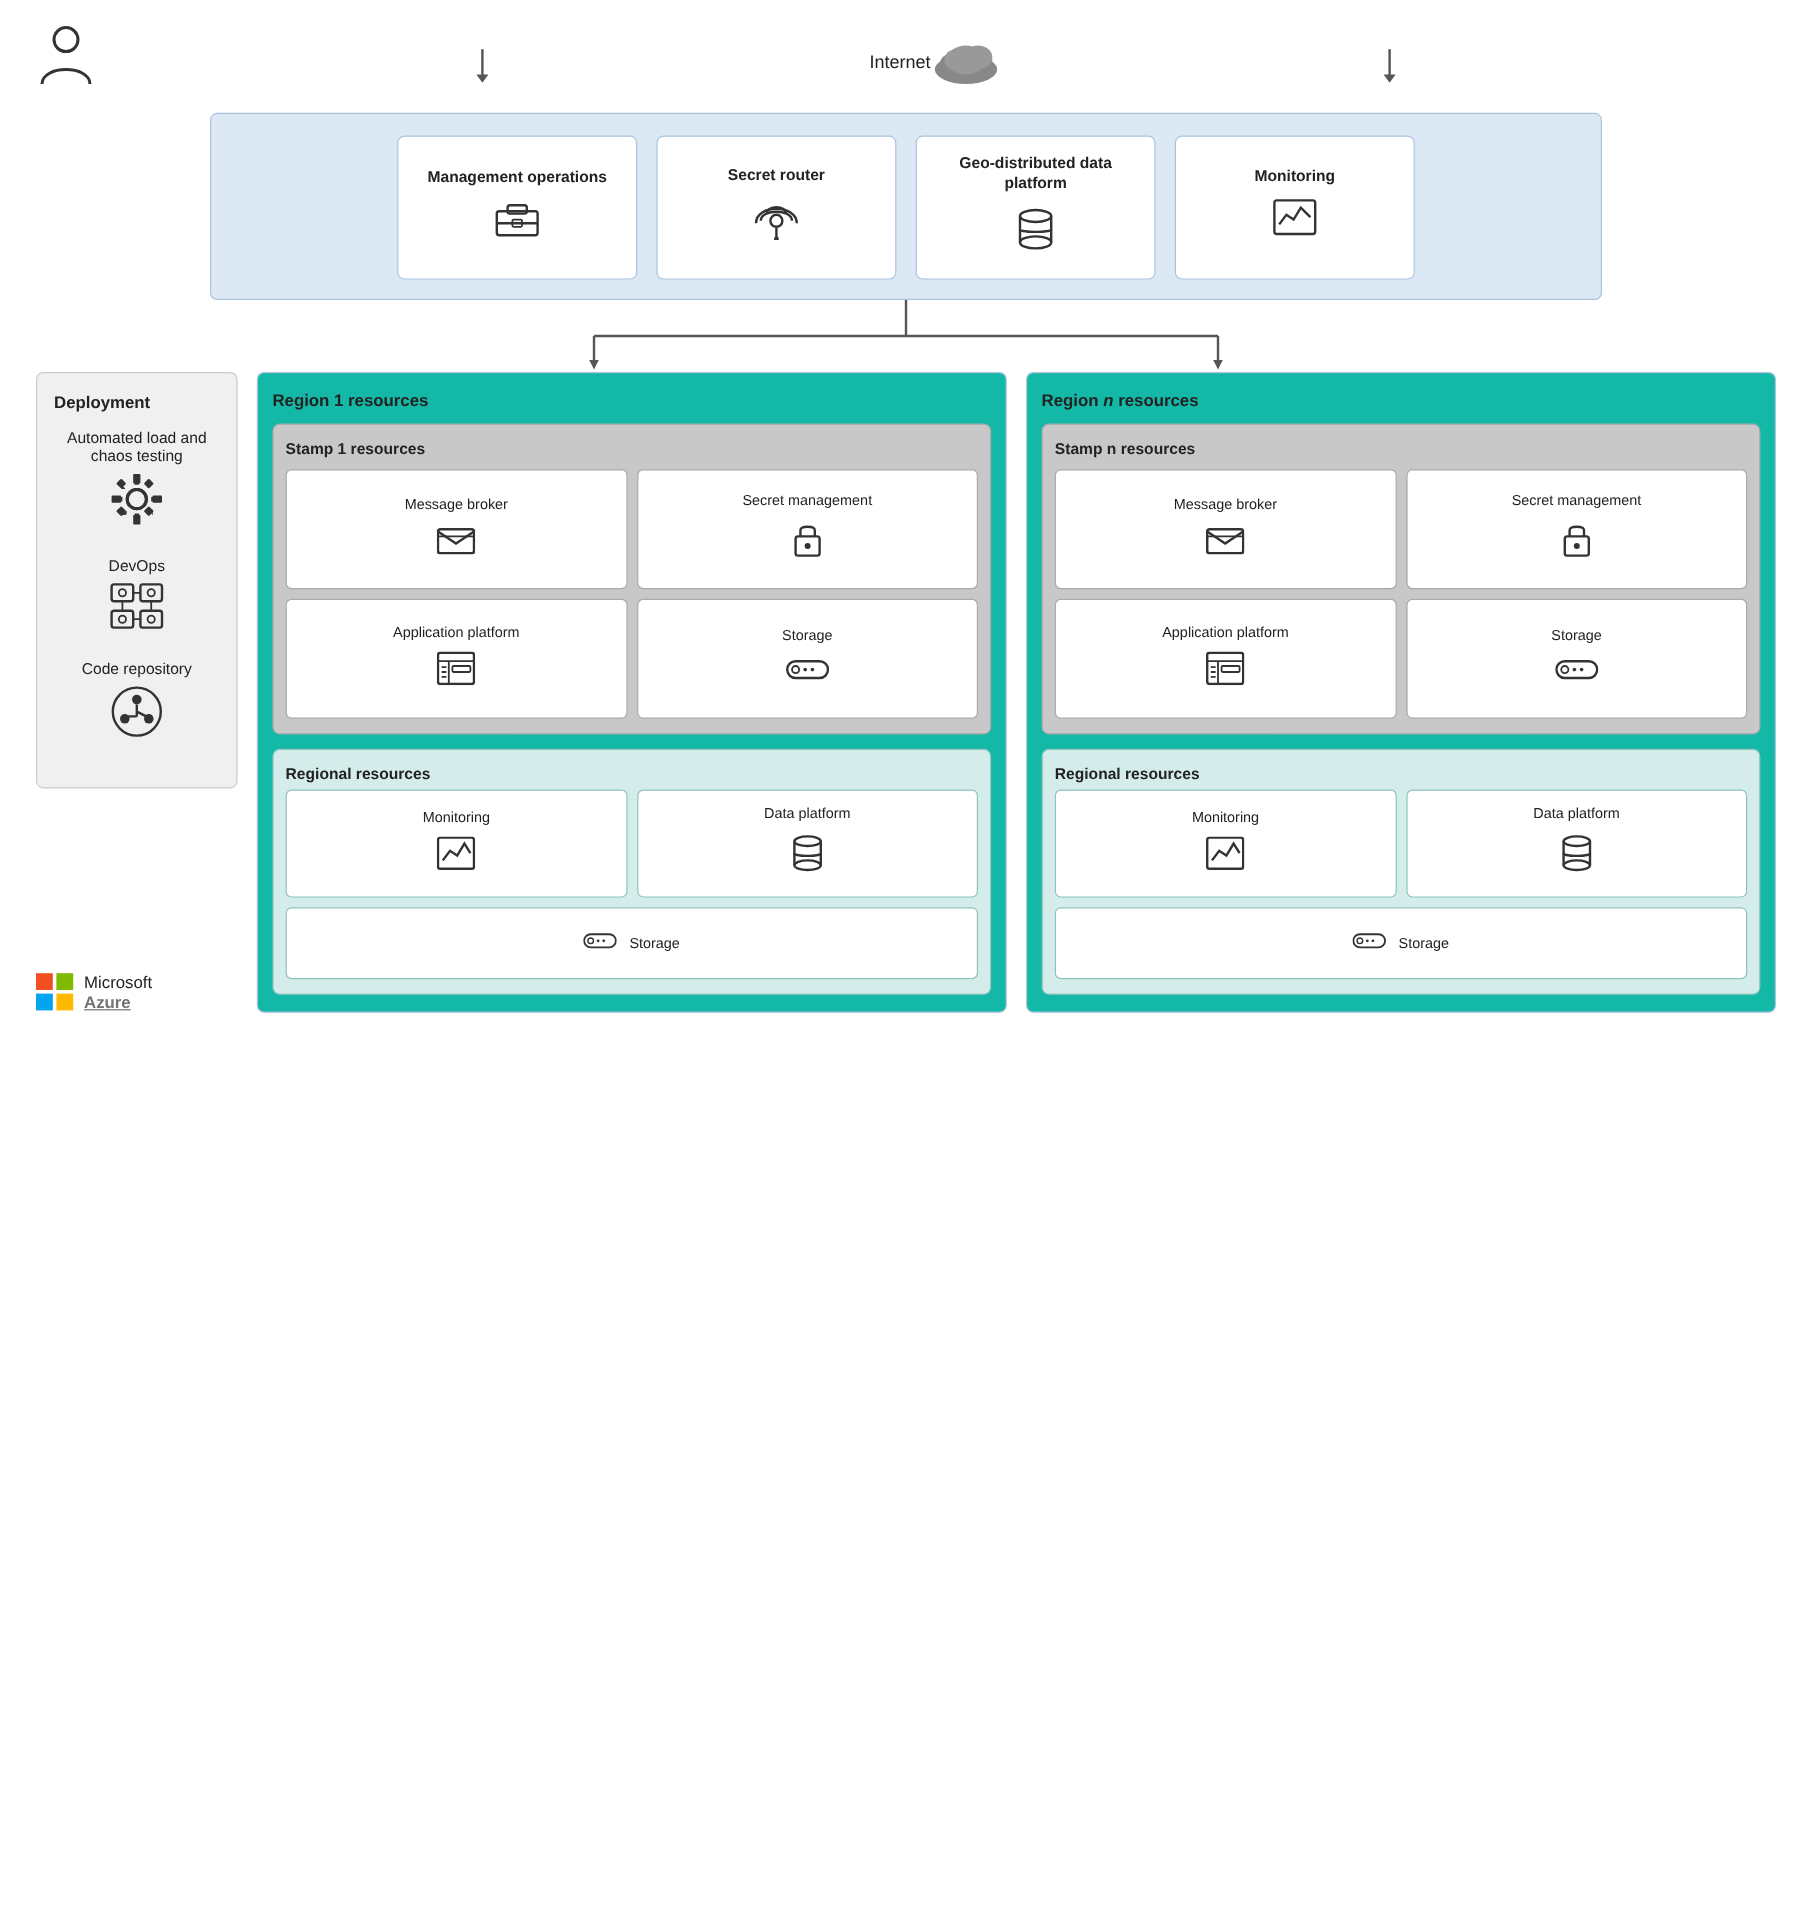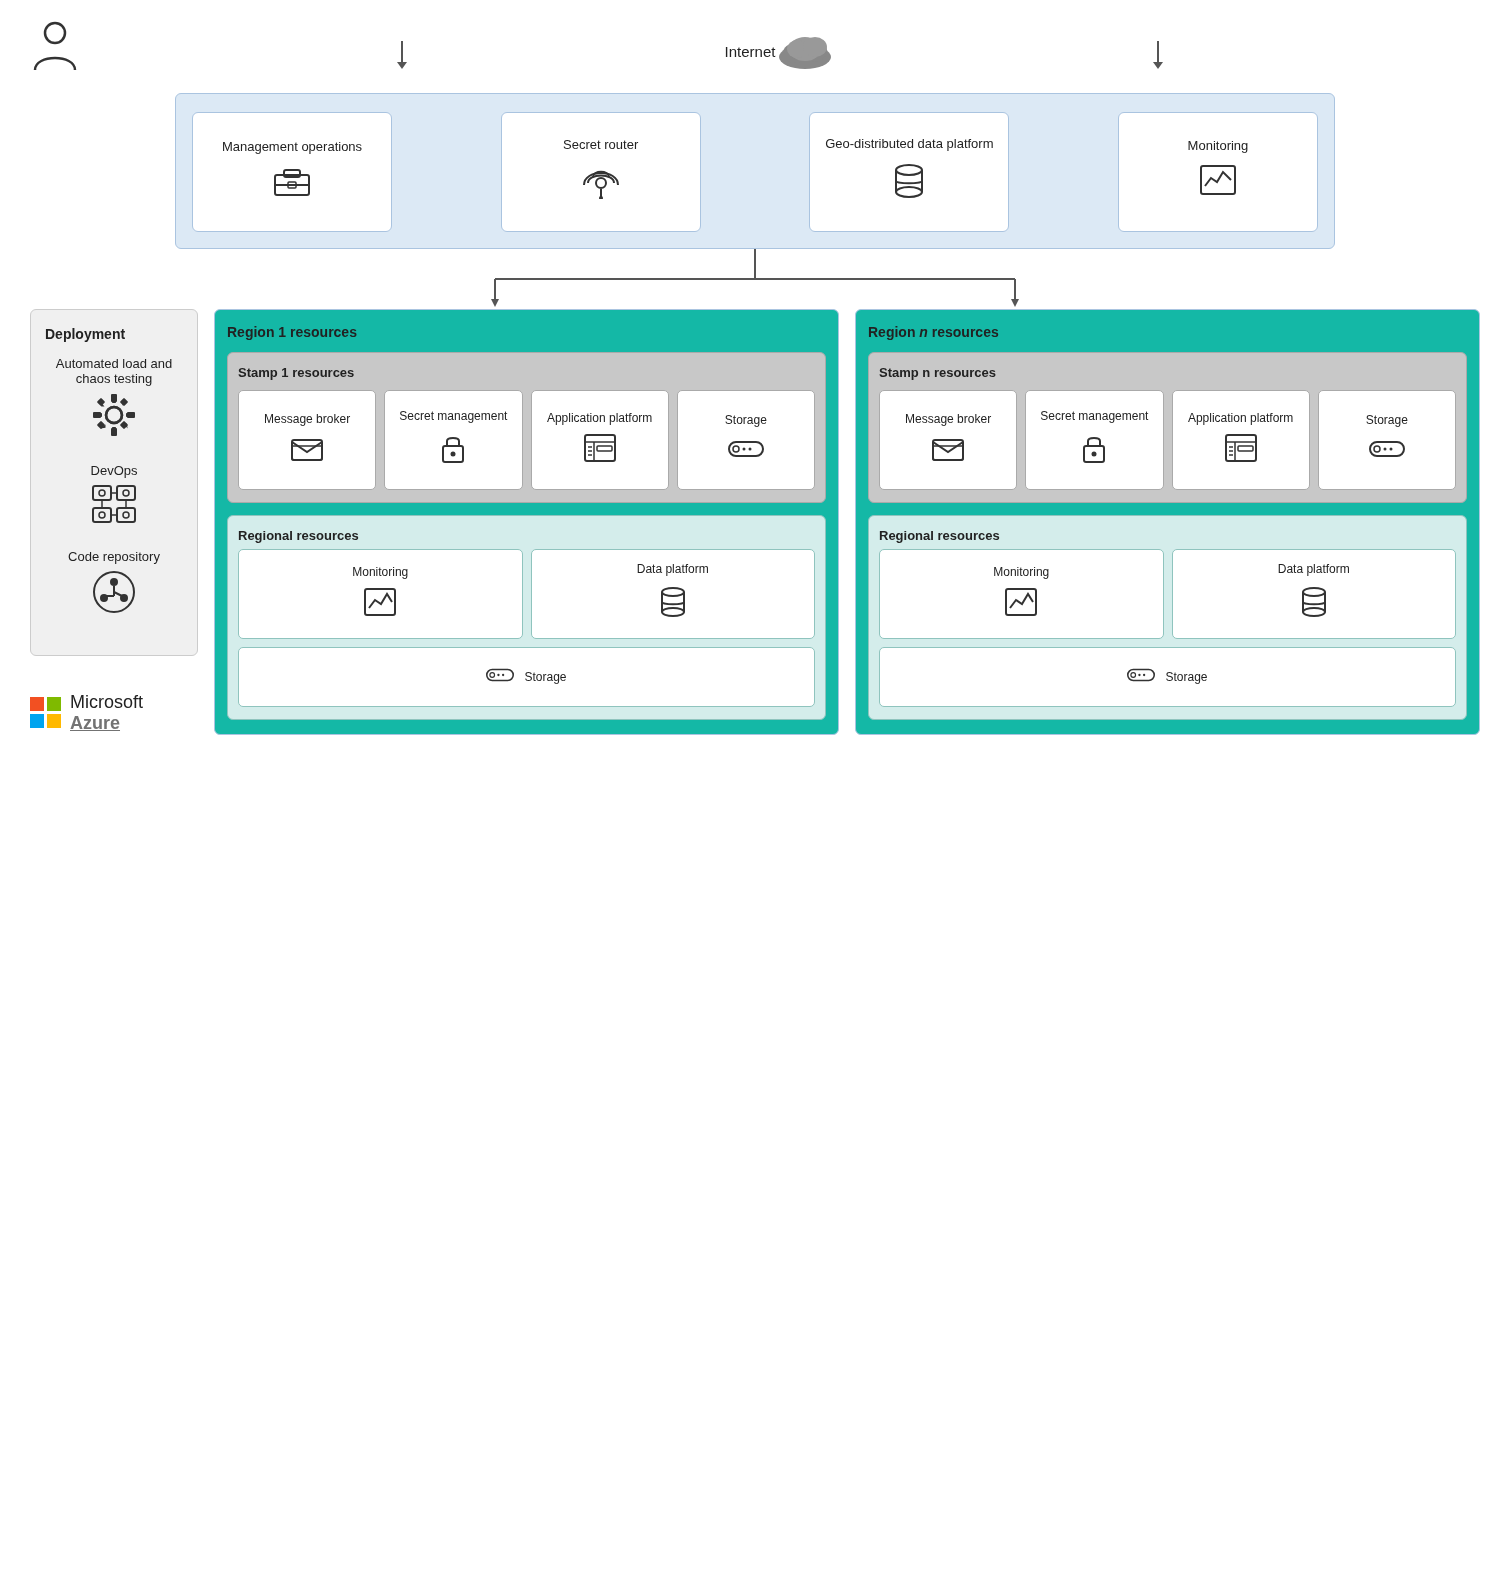--- a/index.html
+++ b/index.html
@@ -37,21 +37,22 @@
       border: 1.5px solid #aac4e0;
       border-radius: 6px;
       padding: 18px 16px 16px;
       margin: 0 auto;
       width: 1160px;
     }
 
     .global-row {
       display: flex;
       gap: 16px;
-      justify-content: space-between;
+      justify-content: center;
+      font-weight: bold;
     }
 
     .service-card {
       background: #fff;
       border: 1.5px solid #aac4e0;
       border-radius: 6px;
       width: 200px;
       min-height: 120px;
       display: flex;
       flex-direction: column;
@@ -136,21 +137,21 @@
       padding: 12px 10px;
       margin-bottom: 12px;
     }
     .stamp-title {
       font-weight: bold;
       font-size: 13px;
       margin-bottom: 10px;
     }
     .stamp-grid {
       display: grid;
-      grid-template-columns: 1fr 1fr 1fr 1fr;
+      grid-template-columns: 1fr 1fr;
       gap: 8px;
       border-radius: 16px;
     }
 
     .stamp-card {
       background: #fff;
       border: 1.5px solid #aaa;
       border-radius: 5px;
       padding: 10px 8px;
       display: flex;
@@ -243,21 +244,21 @@
     }
     .azure-sq {
       width: 14px;
       height: 14px;
     }
     .sq-red { background: #f25022; }
     .sq-green { background: #7fba00; }
     .sq-blue { background: #00a4ef; }
     .sq-yellow { background: #ffb900; }
     .azure-text {
-      font-size: 18px;
+      font-size: 14px;
       line-height: 1.2;
     }
     .azure-text .microsoft { font-weight: 300; }
     .azure-text .azure { font-weight: 600; color: #737373; text-decoration: underline; }
   </style>
 </head>
 <body>
 
 <div class="diagram-container">
 

